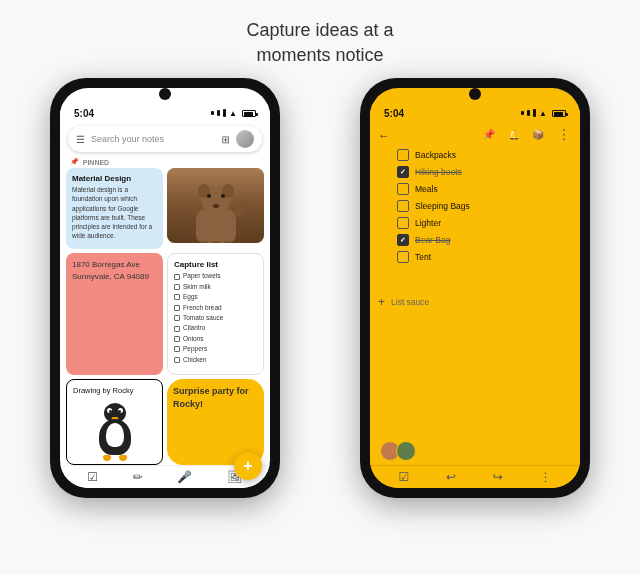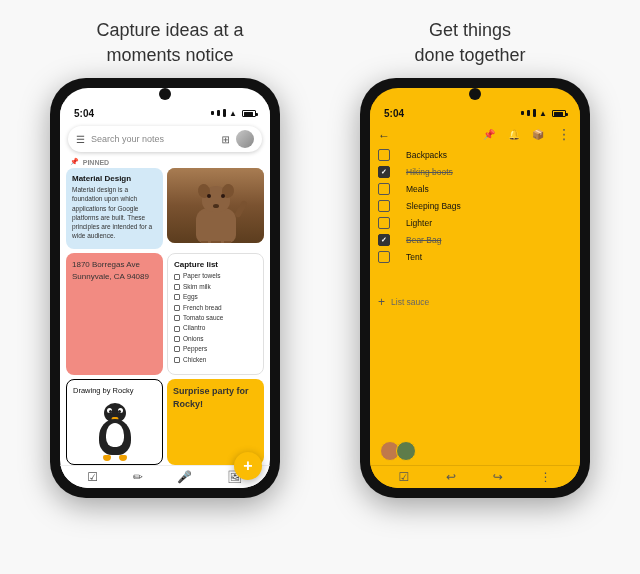--- a/index.html
+++ b/index.html
@@ -196,22 +196,23 @@
 
     .checklist-items {
       padding: 0 8px;
       flex: 1;
       overflow: hidden;
     }
 
     .check-item {
       display: flex;
       align-items: center;
-      gap: 16px;
+      gap: 6px;
       padding: 2.5px 0;
+      margin-left: 19px;
     }
 
     .checkbox {
       width: 12px;
       height: 12px;
       border: 1.5px solid #555;
       border-radius: 2px;
       display: flex;
       align-items: center;
       justify-content: center;
@@ -279,36 +280,34 @@
       font-size: 6.5px;
       color: #333;
       line-height: 1.6;
     }
 
     .checklist-mini .row { display: flex; align-items: center; gap: 3px; }
     .mini-chk { width: 6px; height: 6px; border: 1px solid #666; border-radius: 1px; flex-shrink: 0; }
 
     .surprise-card {
       background: #fbbc04;
-      border-radius: 8px;
+      border-radius: 16px;
       padding: 6px;
       font-size: 8px;
       font-weight: 600;
       color: #111;
       position: relative;
     }
   </style>
 </head>
 <body>
 
 <div class="top-section">
   <div class="headline" style="white-space: pre-line;">Capture ideas at a
 moments notice</div>
-  <div class="headline" style="white-space: pre-line;">Get things
-done together</div>
 </div>
 
 <div class="phones-section">
 
   <div class="phone">
     <div class="phone-inner">
 
       <div class="notch"></div>
 
       <div class="status-bar">

